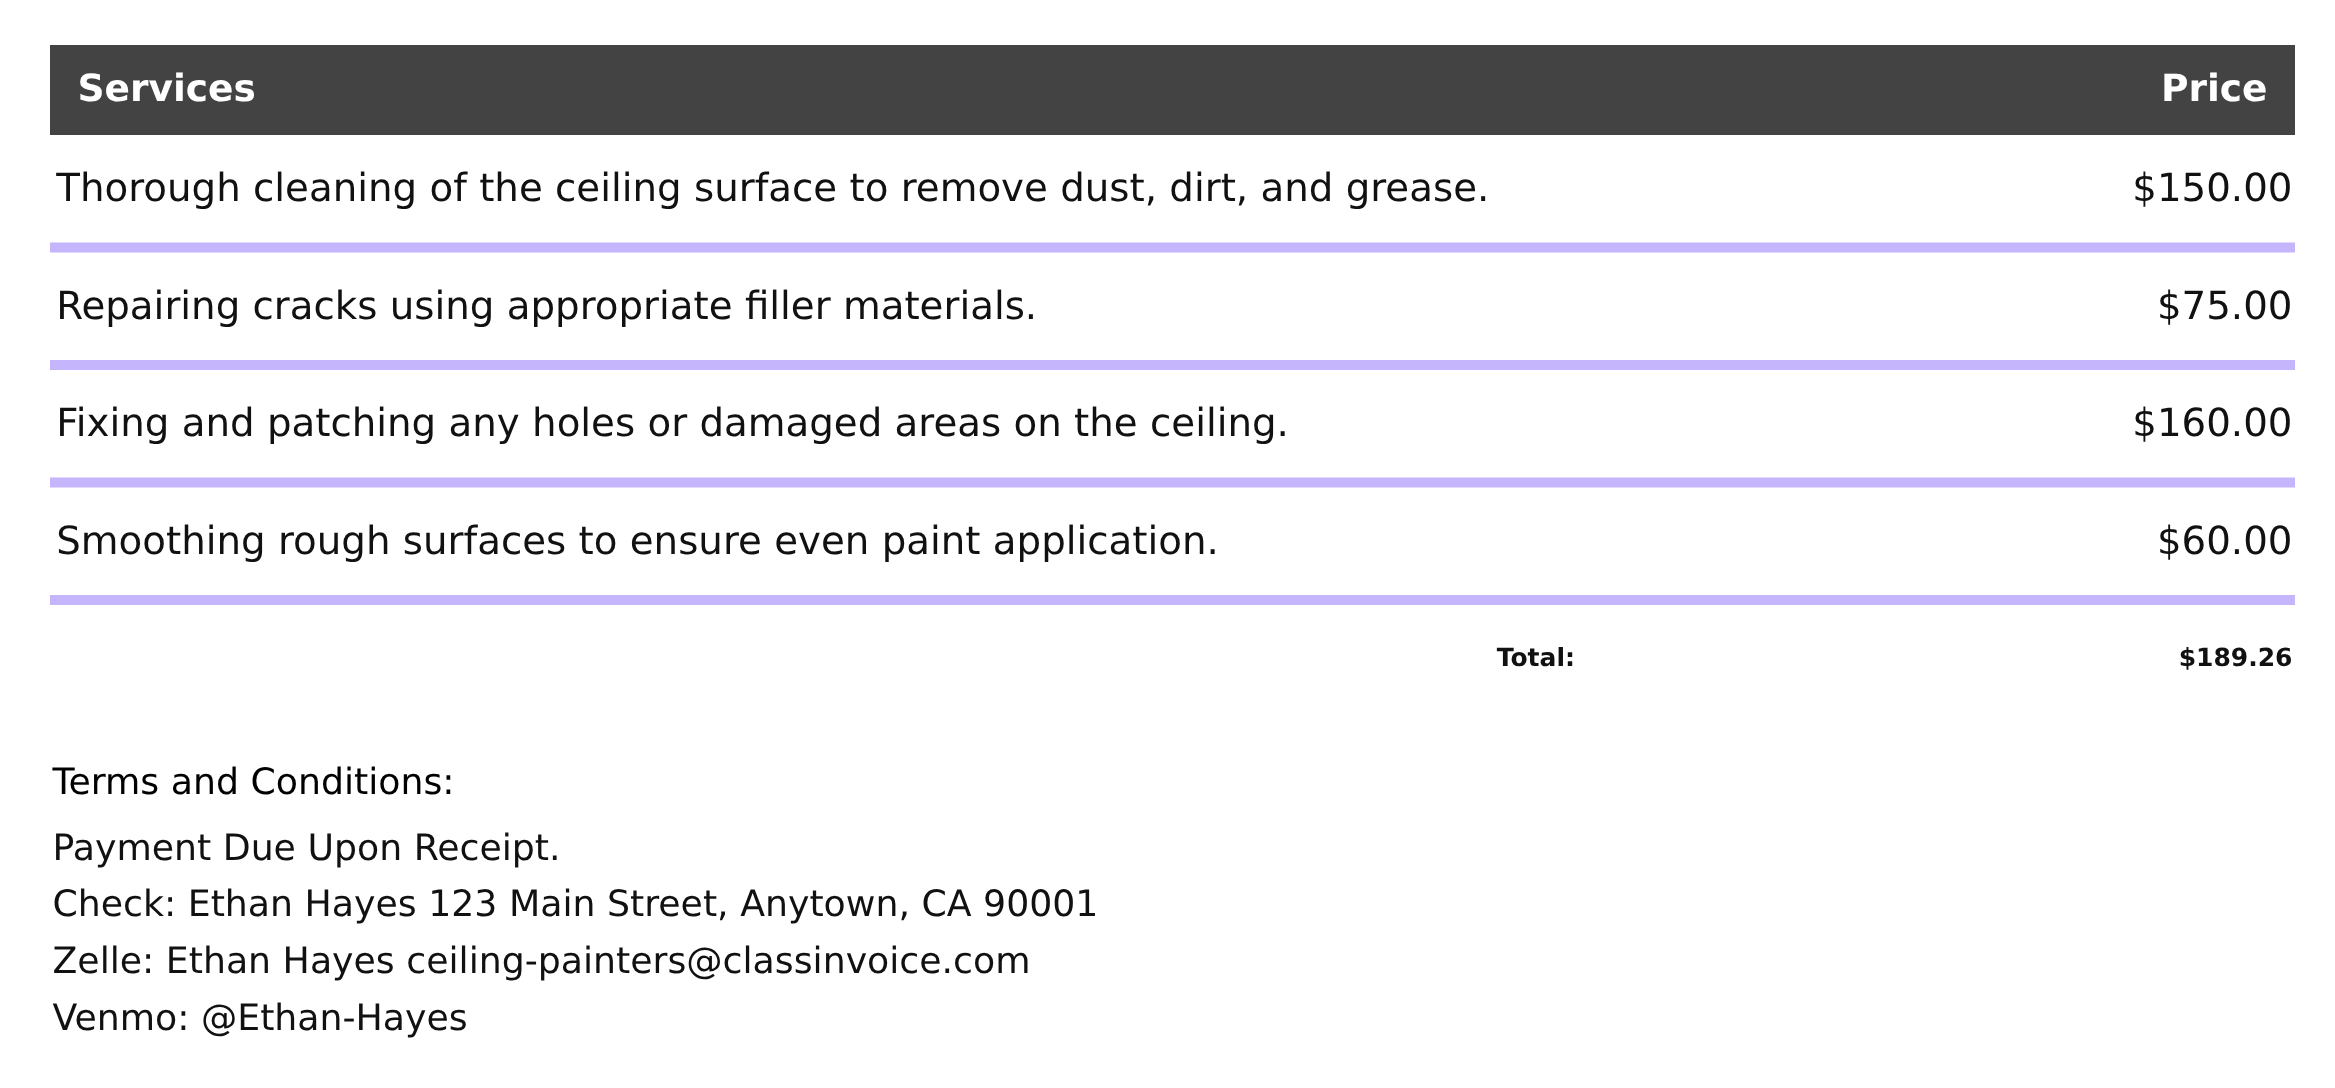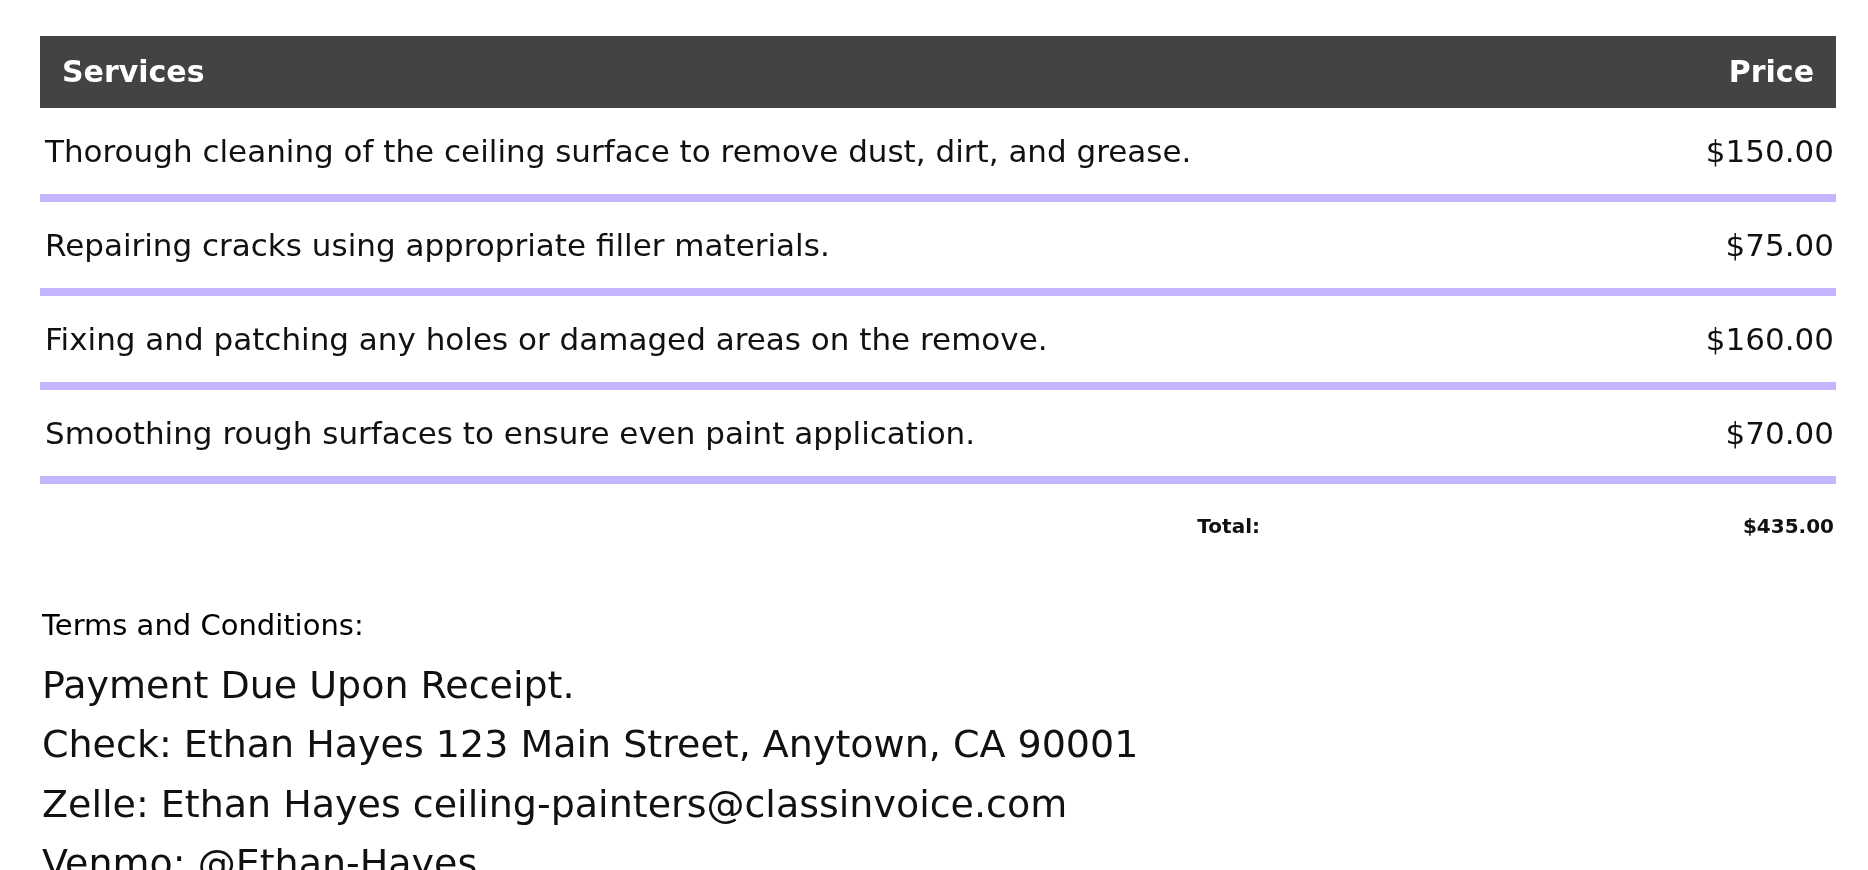--- a/index.html
+++ b/index.html
@@ -91,21 +91,21 @@
   .terms {
     margin-top: 40px;
     padding-left: 2px;
   }
   .terms-title {
     font-size: 29px;
     color: #000000;
     margin-bottom: 14px;
   }
   .terms-line {
-    font-size: 38px;
+    font-size: 29px;
     color: #111111;
     line-height: 1.56;
     white-space: pre;
   }
 </style>
 </head>
 <body>
 
 <div class="page">
 
@@ -119,30 +119,30 @@
     <tbody>
       <tr>
         <td class="row-service">Thorough cleaning of the ceiling surface to remove dust, dirt, and grease.</td>
         <td class="row-price">$150.00</td>
       </tr>
       <tr>
         <td class="row-service">Repairing cracks using appropriate filler materials.</td>
         <td class="row-price">$75.00</td>
       </tr>
       <tr>
-        <td class="row-service">Fixing and patching any holes or damaged areas on the remove.</td>
+        <td class="row-service">Fixing and patching any holes or damaged areas on the ceiling.</td>
         <td class="row-price">$160.00</td>
       </tr>
       <tr>
         <td class="row-service">Smoothing rough surfaces to ensure even paint application.</td>
-        <td class="row-price">$70.00</td>
+        <td class="row-price">$60.00</td>
       </tr>
       <tr>
         <td class="total-label">Total:</td>
-        <td class="total-value">$435.00</td>
+        <td class="total-value">$189.26</td>
       </tr>
     </tbody>
   </table>
 
   <div class="terms">
     <div class="terms-title">Terms and Conditions:</div>
     <div class="terms-line">Payment Due Upon Receipt.</div>
     <div class="terms-line">Check: Ethan Hayes 123 Main Street, Anytown, CA 90001</div>
     <div class="terms-line">Zelle: Ethan Hayes ceiling-painters@classinvoice.com</div>
     <div class="terms-line">Venmo: @Ethan-Hayes</div>

